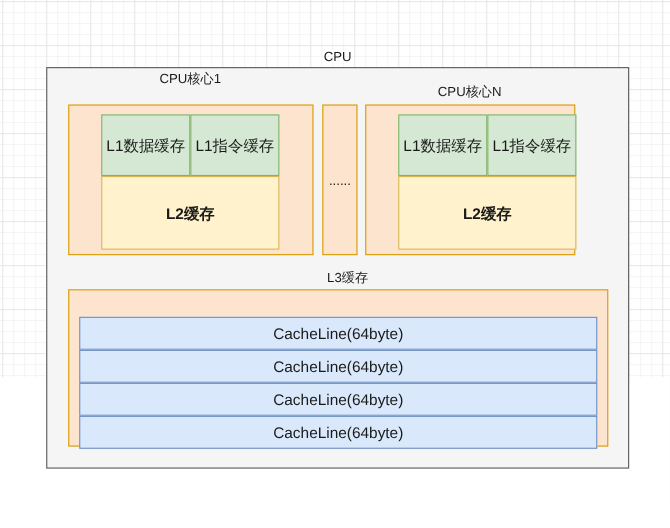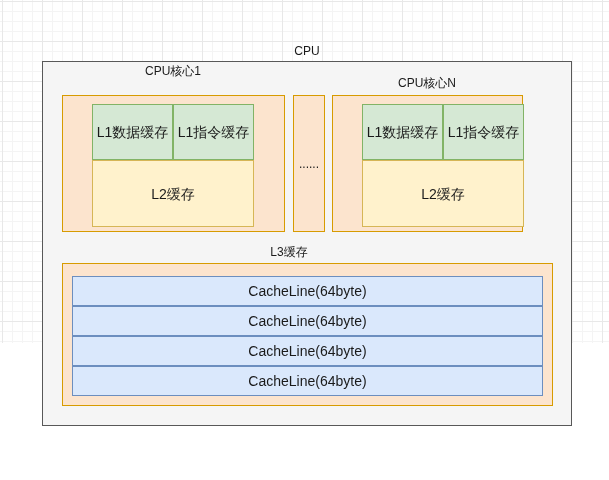--- a/index.html
+++ b/index.html
@@ -62,26 +62,28 @@
   
   .green {
     background: #d5e8d4;
     border: 1px solid #82b366;
   }
 
   
   .yellow {
     background: #fff2cc;
     border: 1px solid #d6b656;
+    font-weight: bold;
   }
 
   
   .blue {
     background: #dae8fc;
     border: 1px solid #6c8ebf;
+    margin-top: 12px;
   }
 
   
   .caption {
     position: absolute;
     font-size: 12px;
     color: #1a1a1a;
     line-height: 14px;
     text-align: center;
     white-space: nowrap;
@@ -140,21 +142,21 @@
   </div>
 
   <div class="box green" style="left:443px; top:104px; width:81px; height:56px;">
     <span class="label">L1指令缓存</span>
   </div>
 
   <div class="box yellow" style="left:362px; top:160px; width:162px; height:67px;">
     <span class="label">L2缓存</span>
   </div>
 
-  <div class="caption" style="left:289px; top:245px;">L3缓存</div>
+  <div class="caption" style="left:316px; top:245px;">L3缓存</div>
 
   <div class="box orange" style="left:62px; top:263px; width:491px; height:143px;"></div>
 
   <div class="box blue" style="left:72px; top:276px; width:471px; height:30px;">
     <span class="label">CacheLine(64byte)</span>
   </div>
 
   <div class="box blue" style="left:72px; top:306px; width:471px; height:30px;">
     <span class="label">CacheLine(64byte)</span>
   </div>

